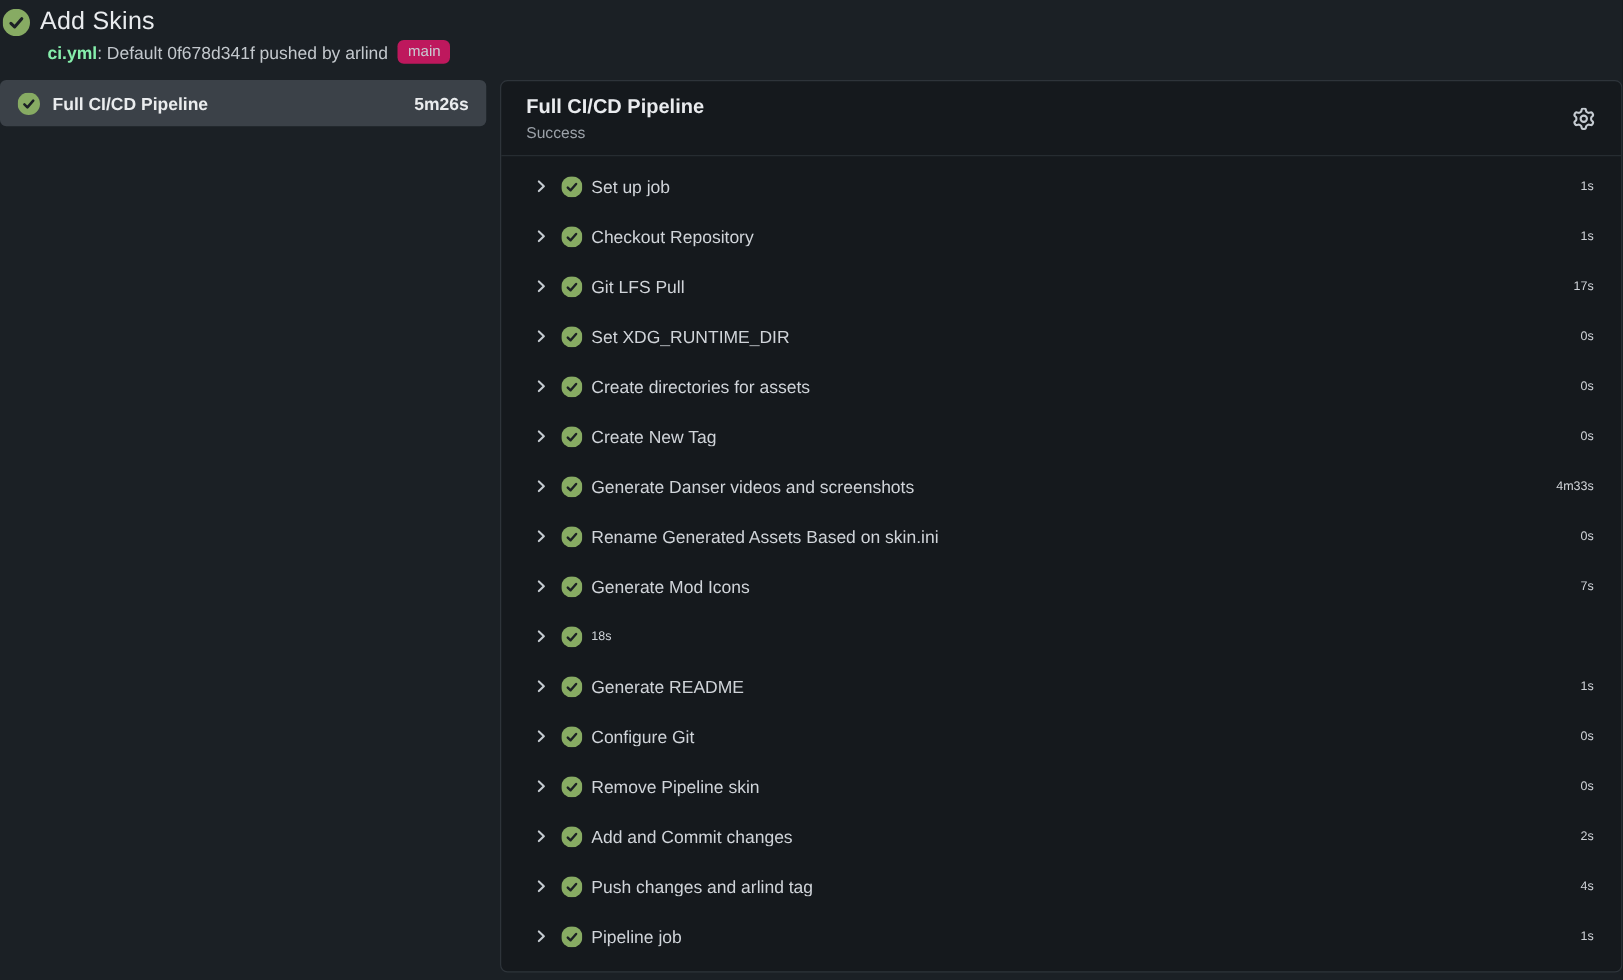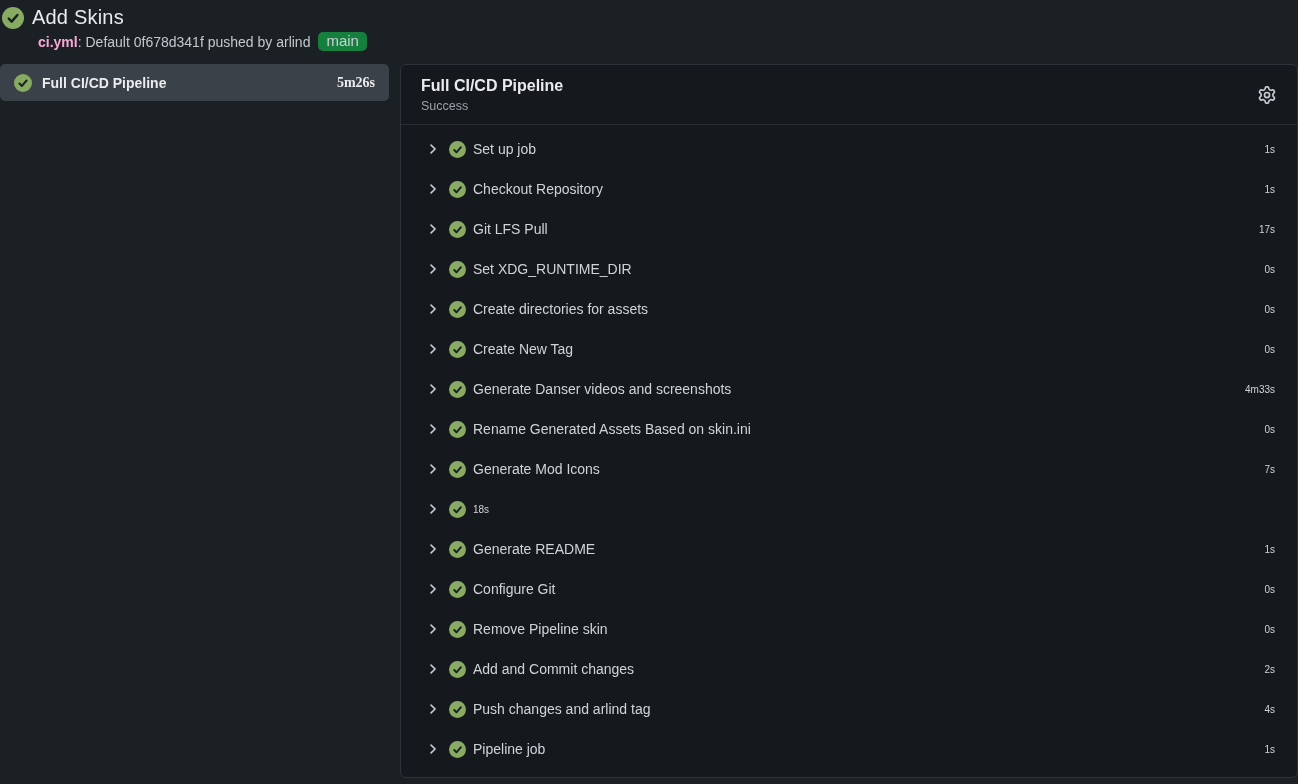--- a/index.html
+++ b/index.html
@@ -10,40 +10,40 @@
     -webkit-font-smoothing:antialiased;
   }
   .app { position:relative; width:1298px; height:784px; }
 
   
   .run-header { padding:6px 10px 0 2px; }
   .run-title-row { display:flex; align-items:center; gap:8px; }
   .run-title-row .big-check { width:22px; height:22px; display:flex; flex-shrink:0; }
   .run-title { margin:0; font-size:20px; font-weight:500; color:#e9ebee; letter-spacing:.2px; }
   .run-subtitle { margin:3px 0 0 36px; font-size:14px; color:#c3c8cd; display:flex; align-items:center; }
-  .run-subtitle .wf { font-weight:700; color:#f9a8d4; }
+  .run-subtitle .wf { font-weight:700; color:#86efac; }
   .branch-badge {
     display:inline-block; margin-left:8px; padding:2px 8px 3px;
-    background:#15803d; color:#c9ced4; font-size:15px; line-height:14px;
+    background:#be185d; color:#c9ced4; font-size:12px; line-height:14px;
     border-radius:5px; cursor:pointer;
   }
 
   
   .columns { display:flex; align-items:flex-start; gap:11px; padding:0 0; margin-top:13px; }
 
   
   .sidebar { width:389px; flex-shrink:0; }
   .job-item {
     height:37px; border-radius:5px; background:#3b4148;
     display:flex; align-items:center; gap:10px; padding:0 14px;
     cursor:pointer;
   }
   .job-item .check-wrap { width:18px; height:18px; display:flex; flex-shrink:0; }
   .job-name { flex:1; font-size:14px; font-weight:700; color:#eaecee; white-space:nowrap; overflow:hidden; }
-  .job-duration { font-size:14px; font-weight:700; color:#eaecee;font-family:Liberation Serif, serif; }
+  .job-duration { font-size:14px; font-weight:700; color:#eaecee; }
 
   
   .panel {
     flex:1; background:#15191d; border:1px solid #2e343a; border-radius:6px;
     min-height:708px; box-sizing:border-box;
   }
   .panel-header {
     display:flex; align-items:center; padding:11px 20px 10px 20px;
     border-bottom:1px solid #262c31;
   }

